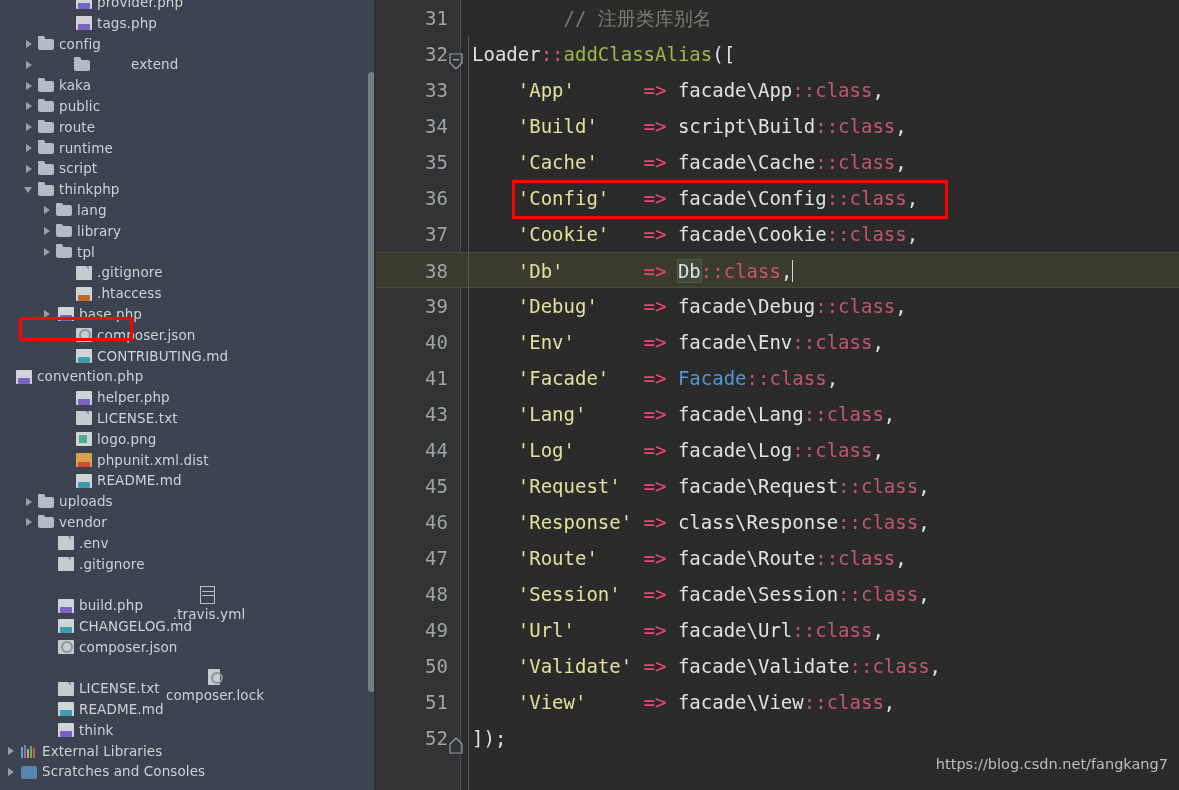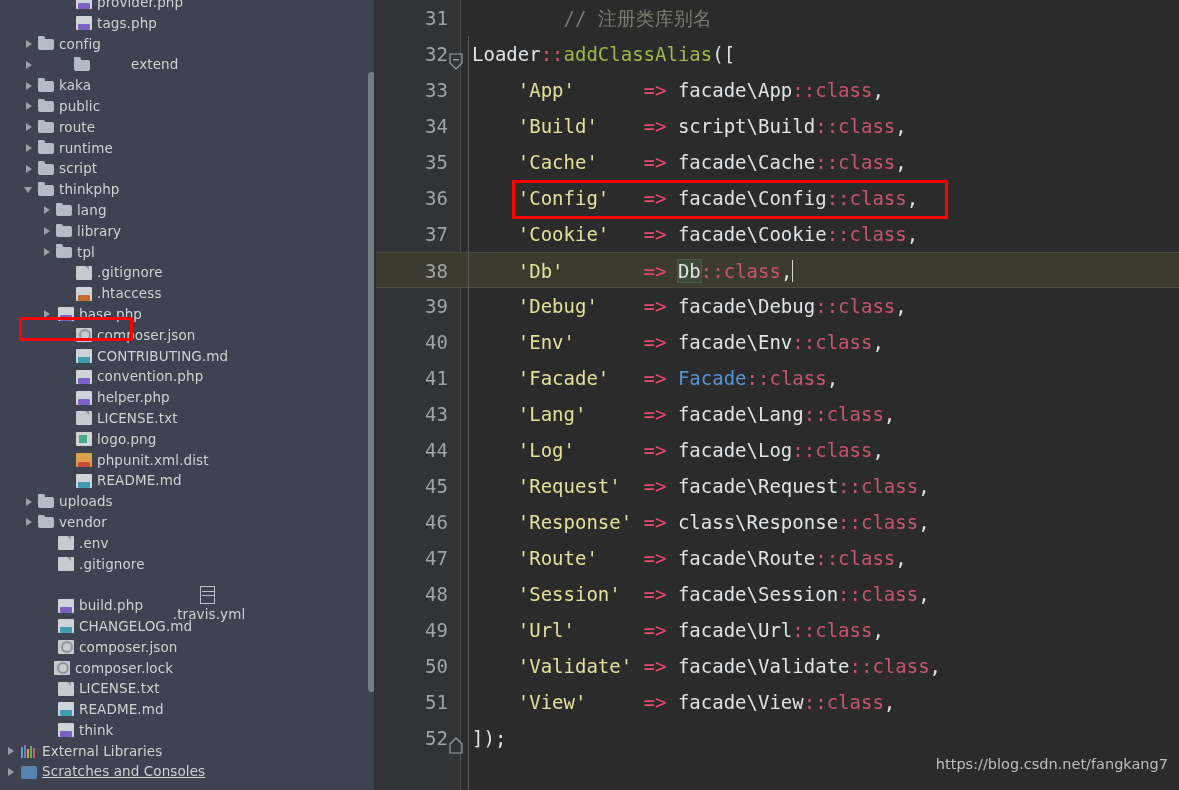--- a/index.html
+++ b/index.html
@@ -454,21 +454,21 @@
         <li class="tree-row" style="padding-left: 60px;">
           <span class="arrow none"></span>
           <span class="ficon ic-json"></span>
           <span class="lbl">composer.json</span>
         </li>
         <li class="tree-row" style="padding-left: 60px;">
           <span class="arrow none"></span>
           <span class="ficon ic-md"></span>
           <span class="lbl">CONTRIBUTING.md</span>
         </li>
-        <li class="tree-row" style="padding-left: 60px;">
+        <li class="tree-row" style="">
           <span class="arrow none"></span>
           <span class="ficon ic-php"></span>
           <span class="lbl">convention.php</span>
         </li>
         <li class="tree-row" style="padding-left: 60px;">
           <span class="arrow none"></span>
           <span class="ficon ic-php"></span>
           <span class="lbl">helper.php</span>
         </li>
         <li class="tree-row" style="padding-left: 60px;">
@@ -524,21 +524,21 @@
         <li class="tree-row" style="padding-left: 42px;">
           <span class="arrow none"></span>
           <span class="ficon ic-md"></span>
           <span class="lbl">CHANGELOG.md</span>
         </li>
         <li class="tree-row" style="padding-left: 42px;">
           <span class="arrow none"></span>
           <span class="ficon ic-json"></span>
           <span class="lbl">composer.json</span>
         </li>
-        <li class="tree-row" style="padding-left: 38px;">
+        <li class="tree-row" style="padding-left: 54px; flex-direction: column;">
           <span class="arrow none"></span>
           <span class="ficon ic-json"></span>
           <span class="lbl">composer.lock</span>
         </li>
         <li class="tree-row" style="padding-left: 42px;">
           <span class="arrow none"></span>
           <span class="ficon ic-file"></span>
           <span class="lbl">LICENSE.txt</span>
         </li>
         <li class="tree-row" style="padding-left: 42px;">
@@ -549,21 +549,21 @@
         <li class="tree-row" style="padding-left: 42px;">
           <span class="arrow none"></span>
           <span class="ficon ic-php"></span>
           <span class="lbl">think</span>
         </li>
         <li class="tree-row" style="padding-left: 6px;">
           <span class="arrow collapsed"></span>
           <span class="ficon ic-lib"></span>
           <span class="lbl">External Libraries</span>
         </li>
-        <li class="tree-row" style="padding-left: 6px; text-decoration: underline;">
+        <li class="tree-row" style="padding-left: 6px;">
           <span class="arrow collapsed"></span>
           <span class="ficon ic-scratch"></span>
           <span class="lbl">Scratches and Consoles</span>
         </li>
       </ul>
 
     <div id="sidebar-scrollbar-track">
       <div id="sidebar-scrollbar-thumb"></div>
     </div>
     <div id="sidebar-edge"></div>

